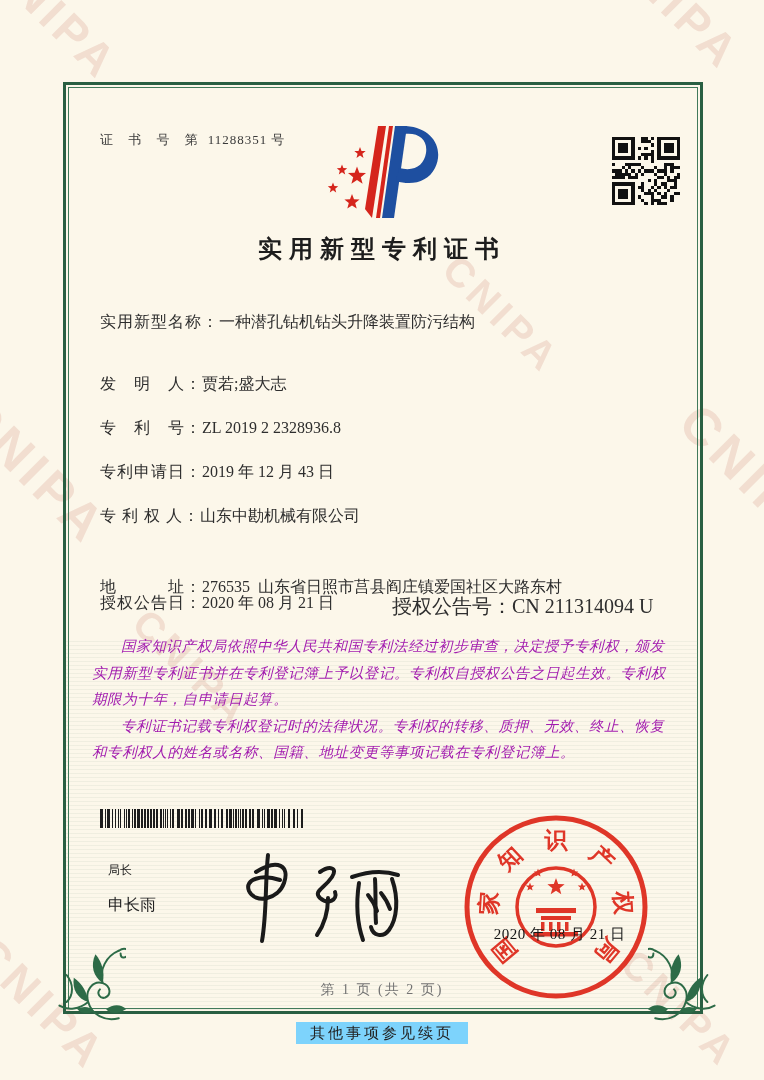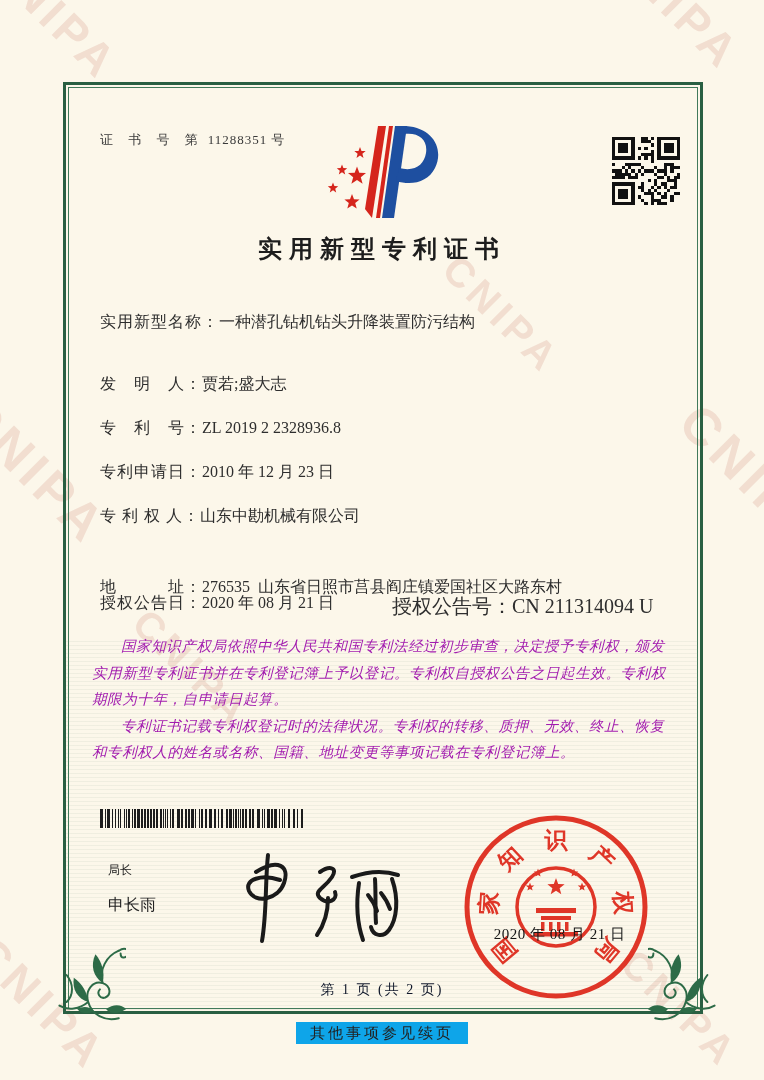--- a/index.html
+++ b/index.html
@@ -51,23 +51,23 @@
   
   #barcode{left:100px;top:809px;}
   #signer-title{left:108px;top:862px;font-family:"Liberation Sans","DejaVu Sans",sans-serif;font-size:12px;color:#222;}
   #signer-name{left:108px;top:895px;font-family:"Liberation Sans","DejaVu Sans",sans-serif;font-size:16px;color:#222;}
   #signature{left:222px;top:850px;}
   #seal{left:461px;top:812px;opacity:0.94;}
   #seal-date{
     left:452px;top:925px;width:215px;text-align:center;
     font-size:15px;color:#161616;letter-spacing:0.5px;white-space:nowrap;
   }
-  #page-num{left:0;top:981px;width:764px;text-align:center;font-size:14px;color:#0f172a;letter-spacing:2px;}
+  #page-num{left:0;top:981px;width:764px;text-align:center;font-size:14px;color:#737373;letter-spacing:2px;}
   #cont-note{left:0;top:1024px;width:764px;text-align:center;font-size:15px;color:#222;}
-  #cont-note span{background:#0ea5e9;padding:3px 14px;letter-spacing:3px;}
+  #cont-note span{background:#7dd3fc;padding:3px 14px;letter-spacing:3px;}
   .flourish{pointer-events:none;}
   .flourish.right{transform:scaleX(-1);}
 </style>
 </head>
 <body>
 
 <div id="page">
 
   <div id="watermarks">
       <div class="wm" style="left: -30px; top: -14px; font-size: 46px;">CNIPA</div>
@@ -318,21 +318,21 @@
       <rect x="15" y="20" width="1" height="1" fill="#111"></rect>
       <rect x="16" y="20" width="1" height="1" fill="#111"></rect>
     </svg>
 
   <div id="title" class="abs">实用新型专利证书</div>
 
   <div id="fields">
       <div class="frow" style="top: 312px;"><span class="fl">实用新型名称：</span><span>一种潜孔钻机钻头升降装置防污结构</span></div>
       <div class="frow" style="top: 374px;"><span class="fl">发　明　人：</span><span>贾若;盛大志</span></div>
       <div class="frow" style="top: 418px;"><span class="fl">专　利　号：</span><span>ZL 2019 2 2328936.8</span></div>
-      <div class="frow" style="top: 462px;"><span class="fl">专利申请日：</span><span>2010 年 12 月 23 日</span></div>
+      <div class="frow" style="top: 462px;"><span class="fl">专利申请日：</span><span>2019 年 12 月 43 日</span></div>
       <div class="frow" style="top: 506px;"><span class="fl">专 利 权 人：</span><span>山东中勘机械有限公司</span></div>
       <div class="frow" style="top: 550px; margin-top: 27px;"><span class="fl">地　　　址：</span><span>276535  山东省日照市莒县阎庄镇爱国社区大路东村</span></div>
       <div class="frow" style="top: 593px;"><span class="fl">授权公告日：</span><span>2020 年 08 月 21 日</span></div>
       <div class="frow2" style="top: 593px; left: 392px;"><span class="fl">授权公告号：</span><span>CN 211314094 U</span></div>
     </div>
 
   <div id="body-text" class="abs">
       <p>国家知识产权局依照中华人民共和国专利法经过初步审查，决定授予专利权，颁发实用新型专利证书并在专利登记簿上予以登记。专利权自授权公告之日起生效。专利权期限为十年，自申请日起算。</p>
       <p>专利证书记载专利权登记时的法律状况。专利权的转移、质押、无效、终止、恢复和专利权人的姓名或名称、国籍、地址变更等事项记载在专利登记簿上。</p>
     </div>

